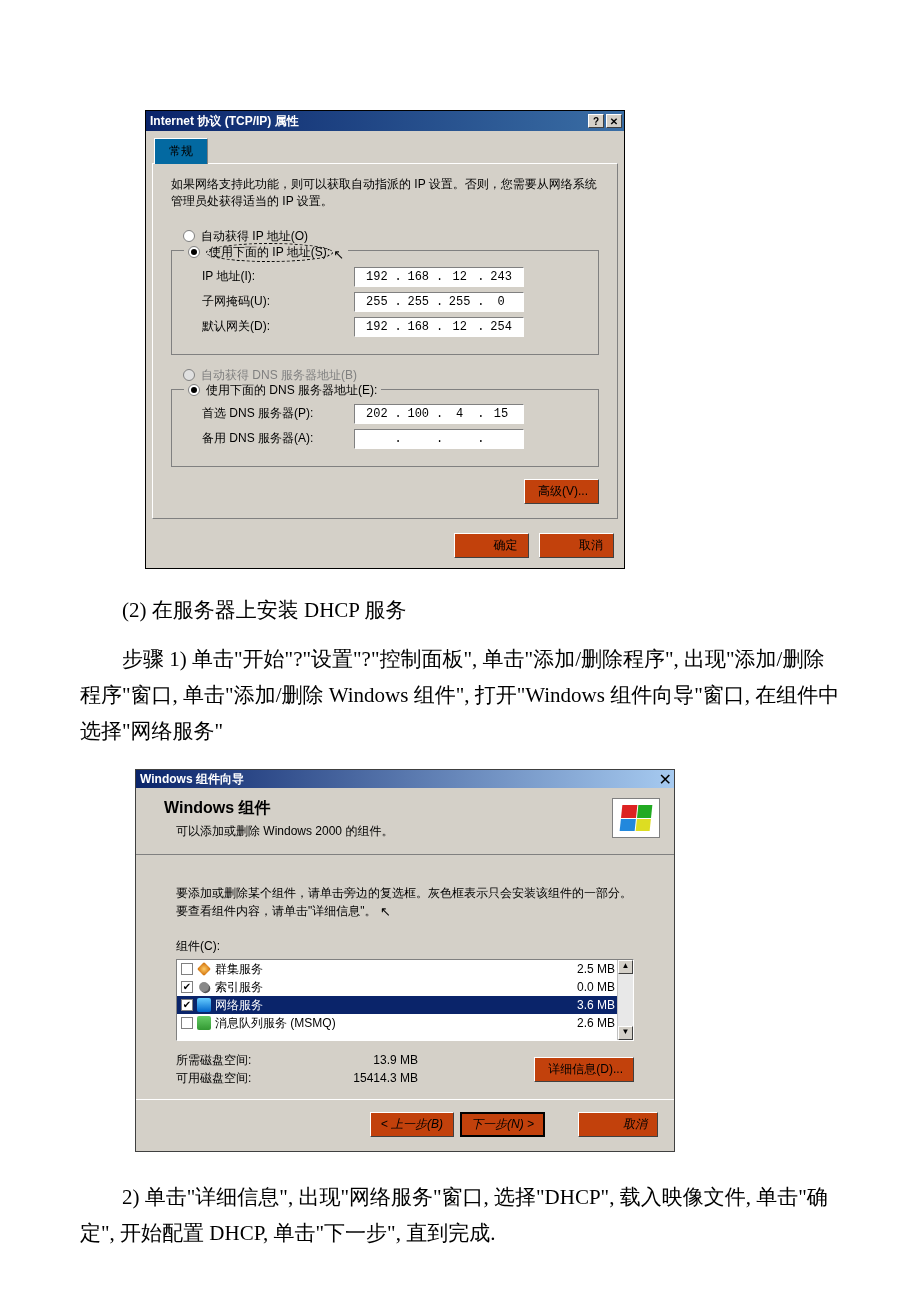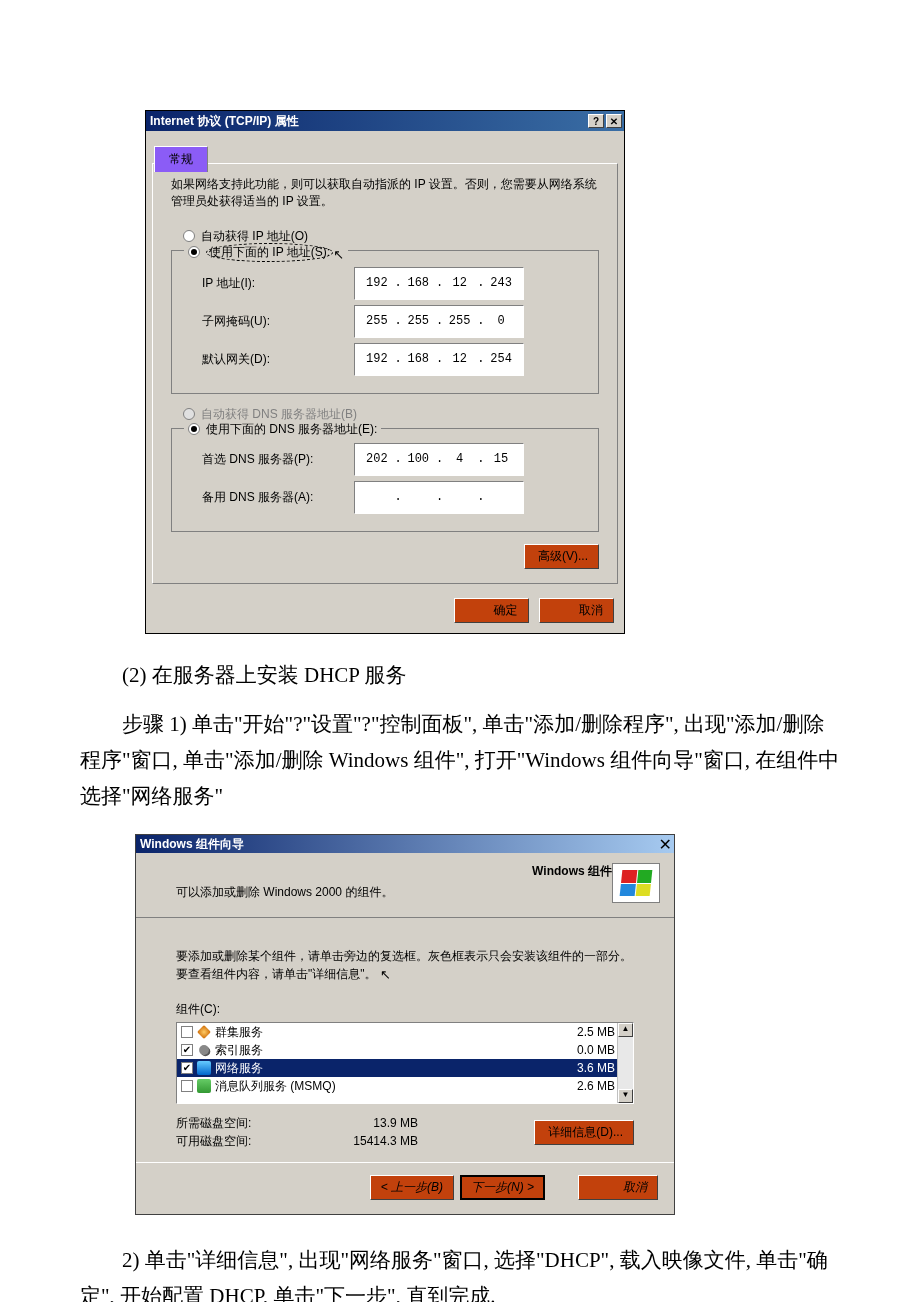--- a/index.html
+++ b/index.html
@@ -46,28 +46,28 @@
     color: #000;
     display: flex;
     align-items: center;
     justify-content: center;
   }
   .tab-strip {
     margin: 6px 0 0 8px;
   }
   .tab {
     display: inline-block;
-    background: #8b5cf6;
+    background: #0369a1;
     border-top: 1px solid #fff;
     border-left: 1px solid #fff;
     border-right: 1px solid #808080;
     font-size: 12px;
     padding: 4px 14px;
     position: relative;
-    top: 9px;
+    top: 1px;
   }
   .tab-panel {
     margin: 0 6px 6px 6px;
     border-top: 1px solid #fff;
     border-left: 1px solid #fff;
     border-right: 1px solid #808080;
     border-bottom: 1px solid #808080;
     padding: 12px 18px 14px 18px;
     background: #d4d0c8;
   }
@@ -107,21 +107,21 @@
     border-radius: 50%;
   }
   .radio.disabled { background: #e0e0e0; }
   .field-row .label { width: 170px; padding-left: 18px; }
   .ip-input {
     border-top: 1px solid #808080;
     border-left: 1px solid #808080;
     border-right: 1px solid #fff;
     border-bottom: 1px solid #fff;
     background: #fff;
-    height: 33px;
+    height: 20px;
     width: 170px;
     font-family: "Courier New", monospace;
     font-size: 12px;
     display: flex;
     align-items: center;
     justify-content: space-around;
     padding: 0 6px;
   }
   .ip-input .oct { width: 28px; text-align: center; }
   .ip-input .dot { width: 6px; text-align: center; }
@@ -186,21 +186,21 @@
     font-weight: bold;
   }
   .wiz-header {
     background: #d4d0c8;
     padding: 10px 14px 14px 28px;
     display: flex;
     align-items: flex-start;
     border-bottom: 1px solid #808080;
   }
   .wiz-header .htxt { flex: 1; }
-  .wiz-header .htxt .h1 { font-size: 12px; font-weight: bold; text-align: right; }
+  .wiz-header .htxt .h1 { font-size: 16px; font-weight: bold; }
   .wiz-header .htxt .h2 { font-size: 12px; margin-top: 4px; padding-left: 12px; }
   .wiz-logo {
     width: 48px; height: 40px;
     border: 1px solid #808080;
     background: #fff;
     display: flex;
     align-items: center;
     justify-content: center;
   }
   .wiz-logo .flag {

